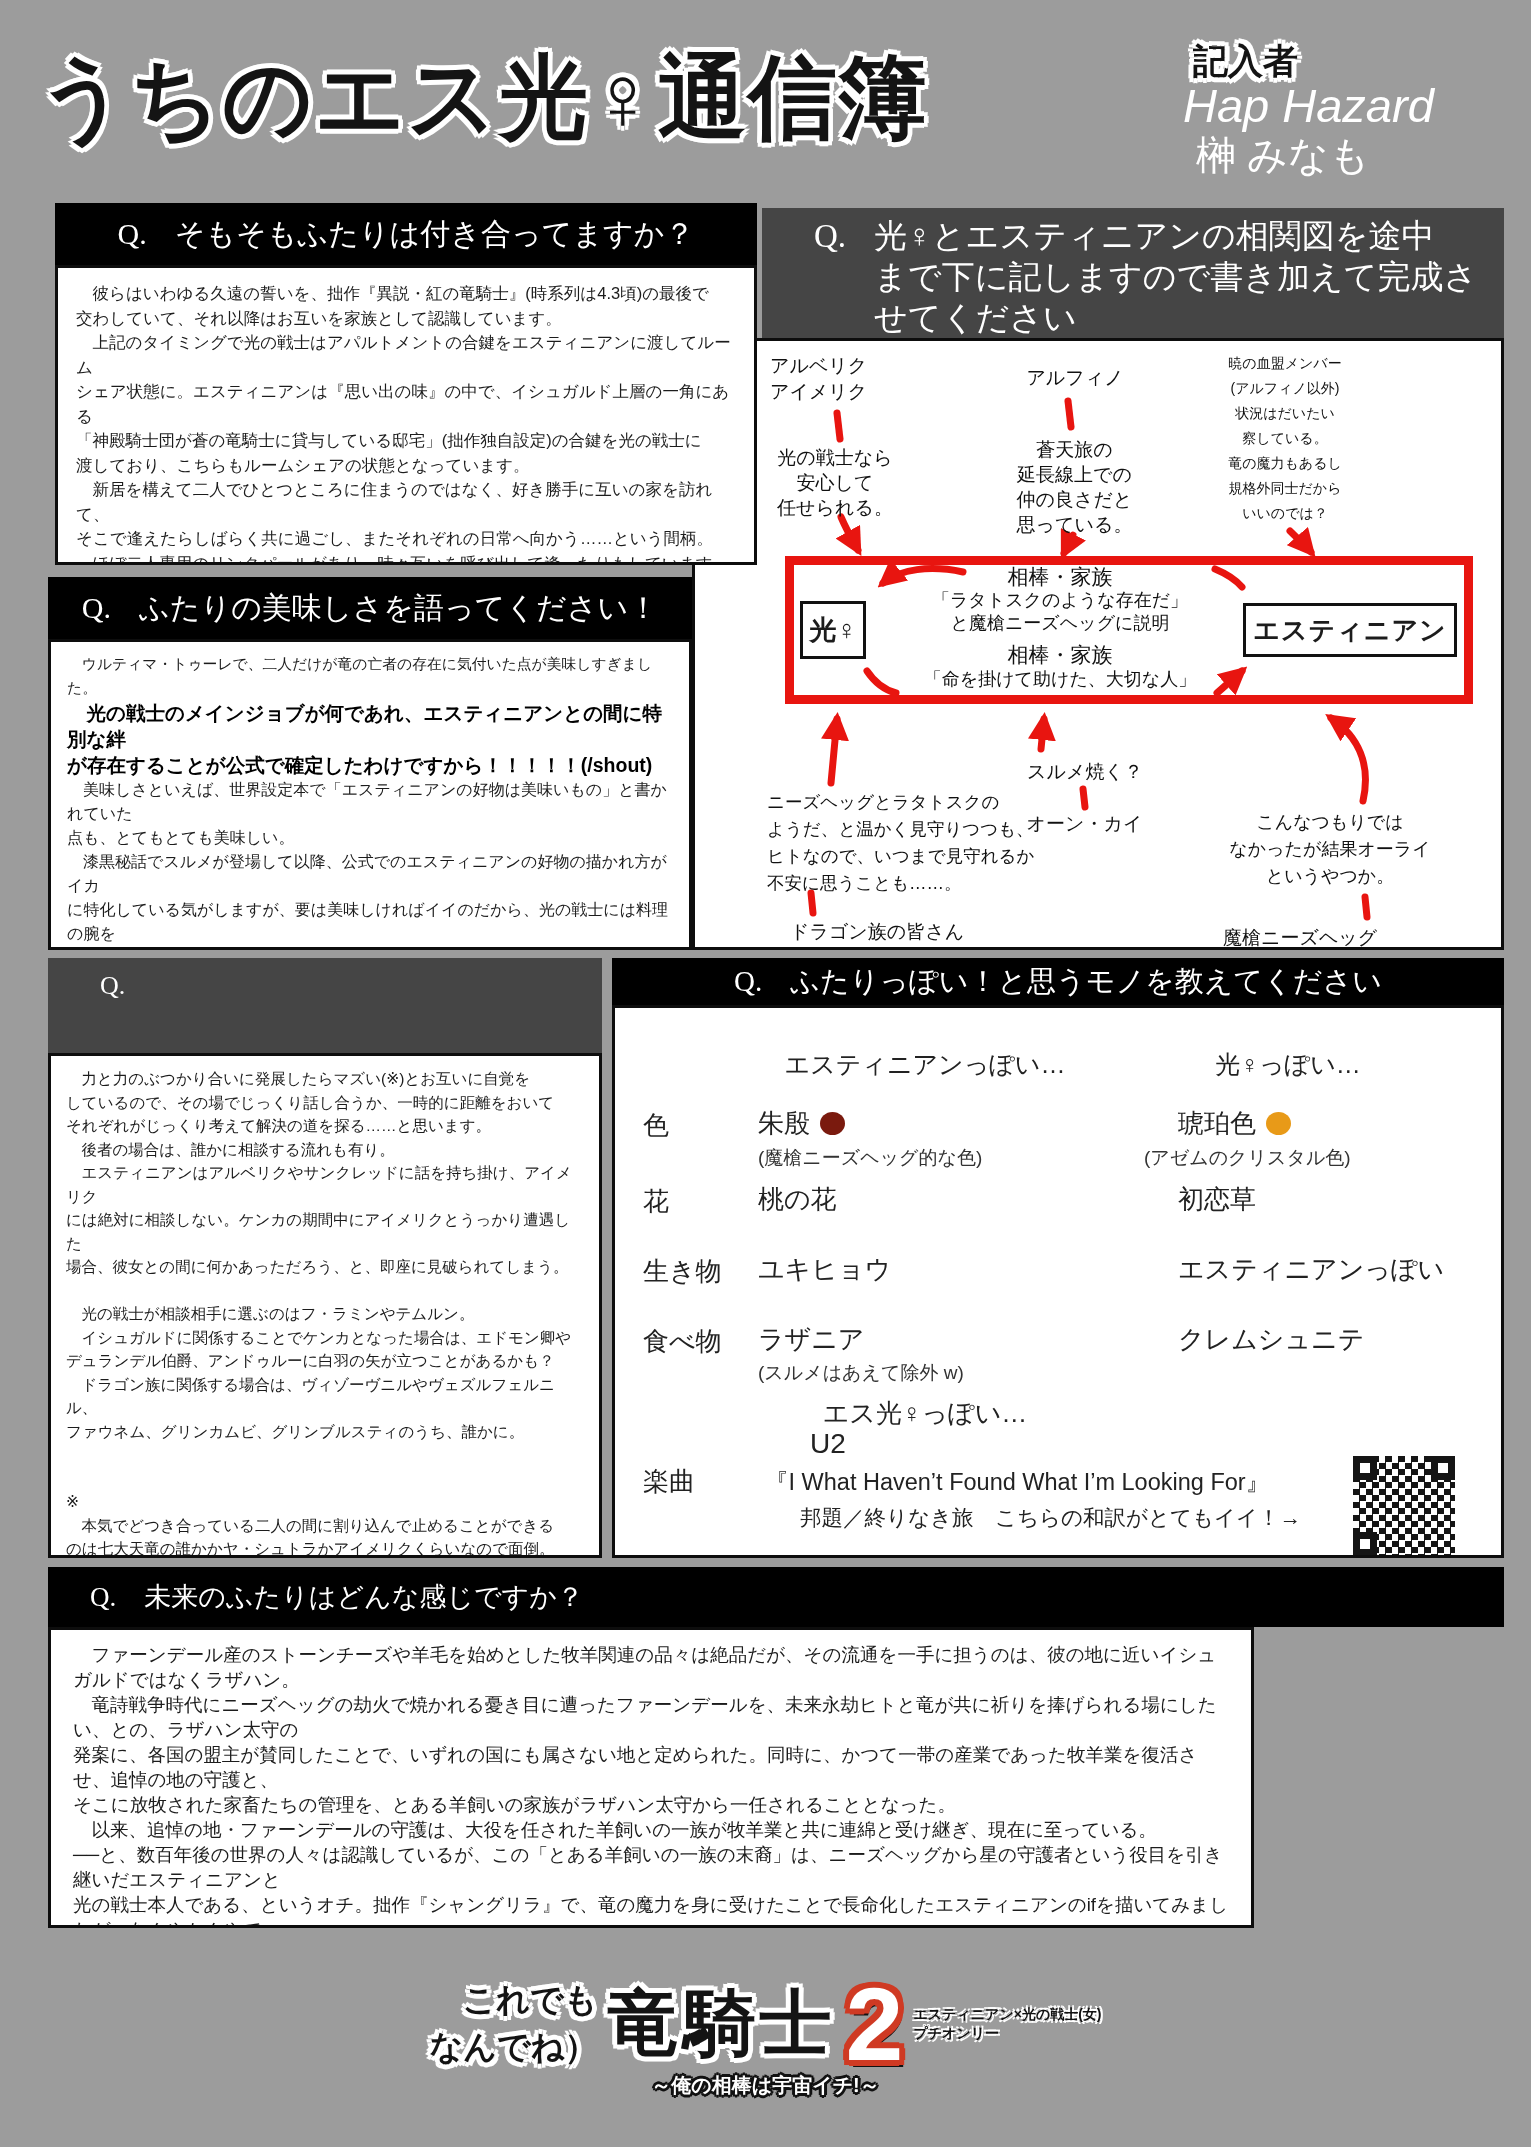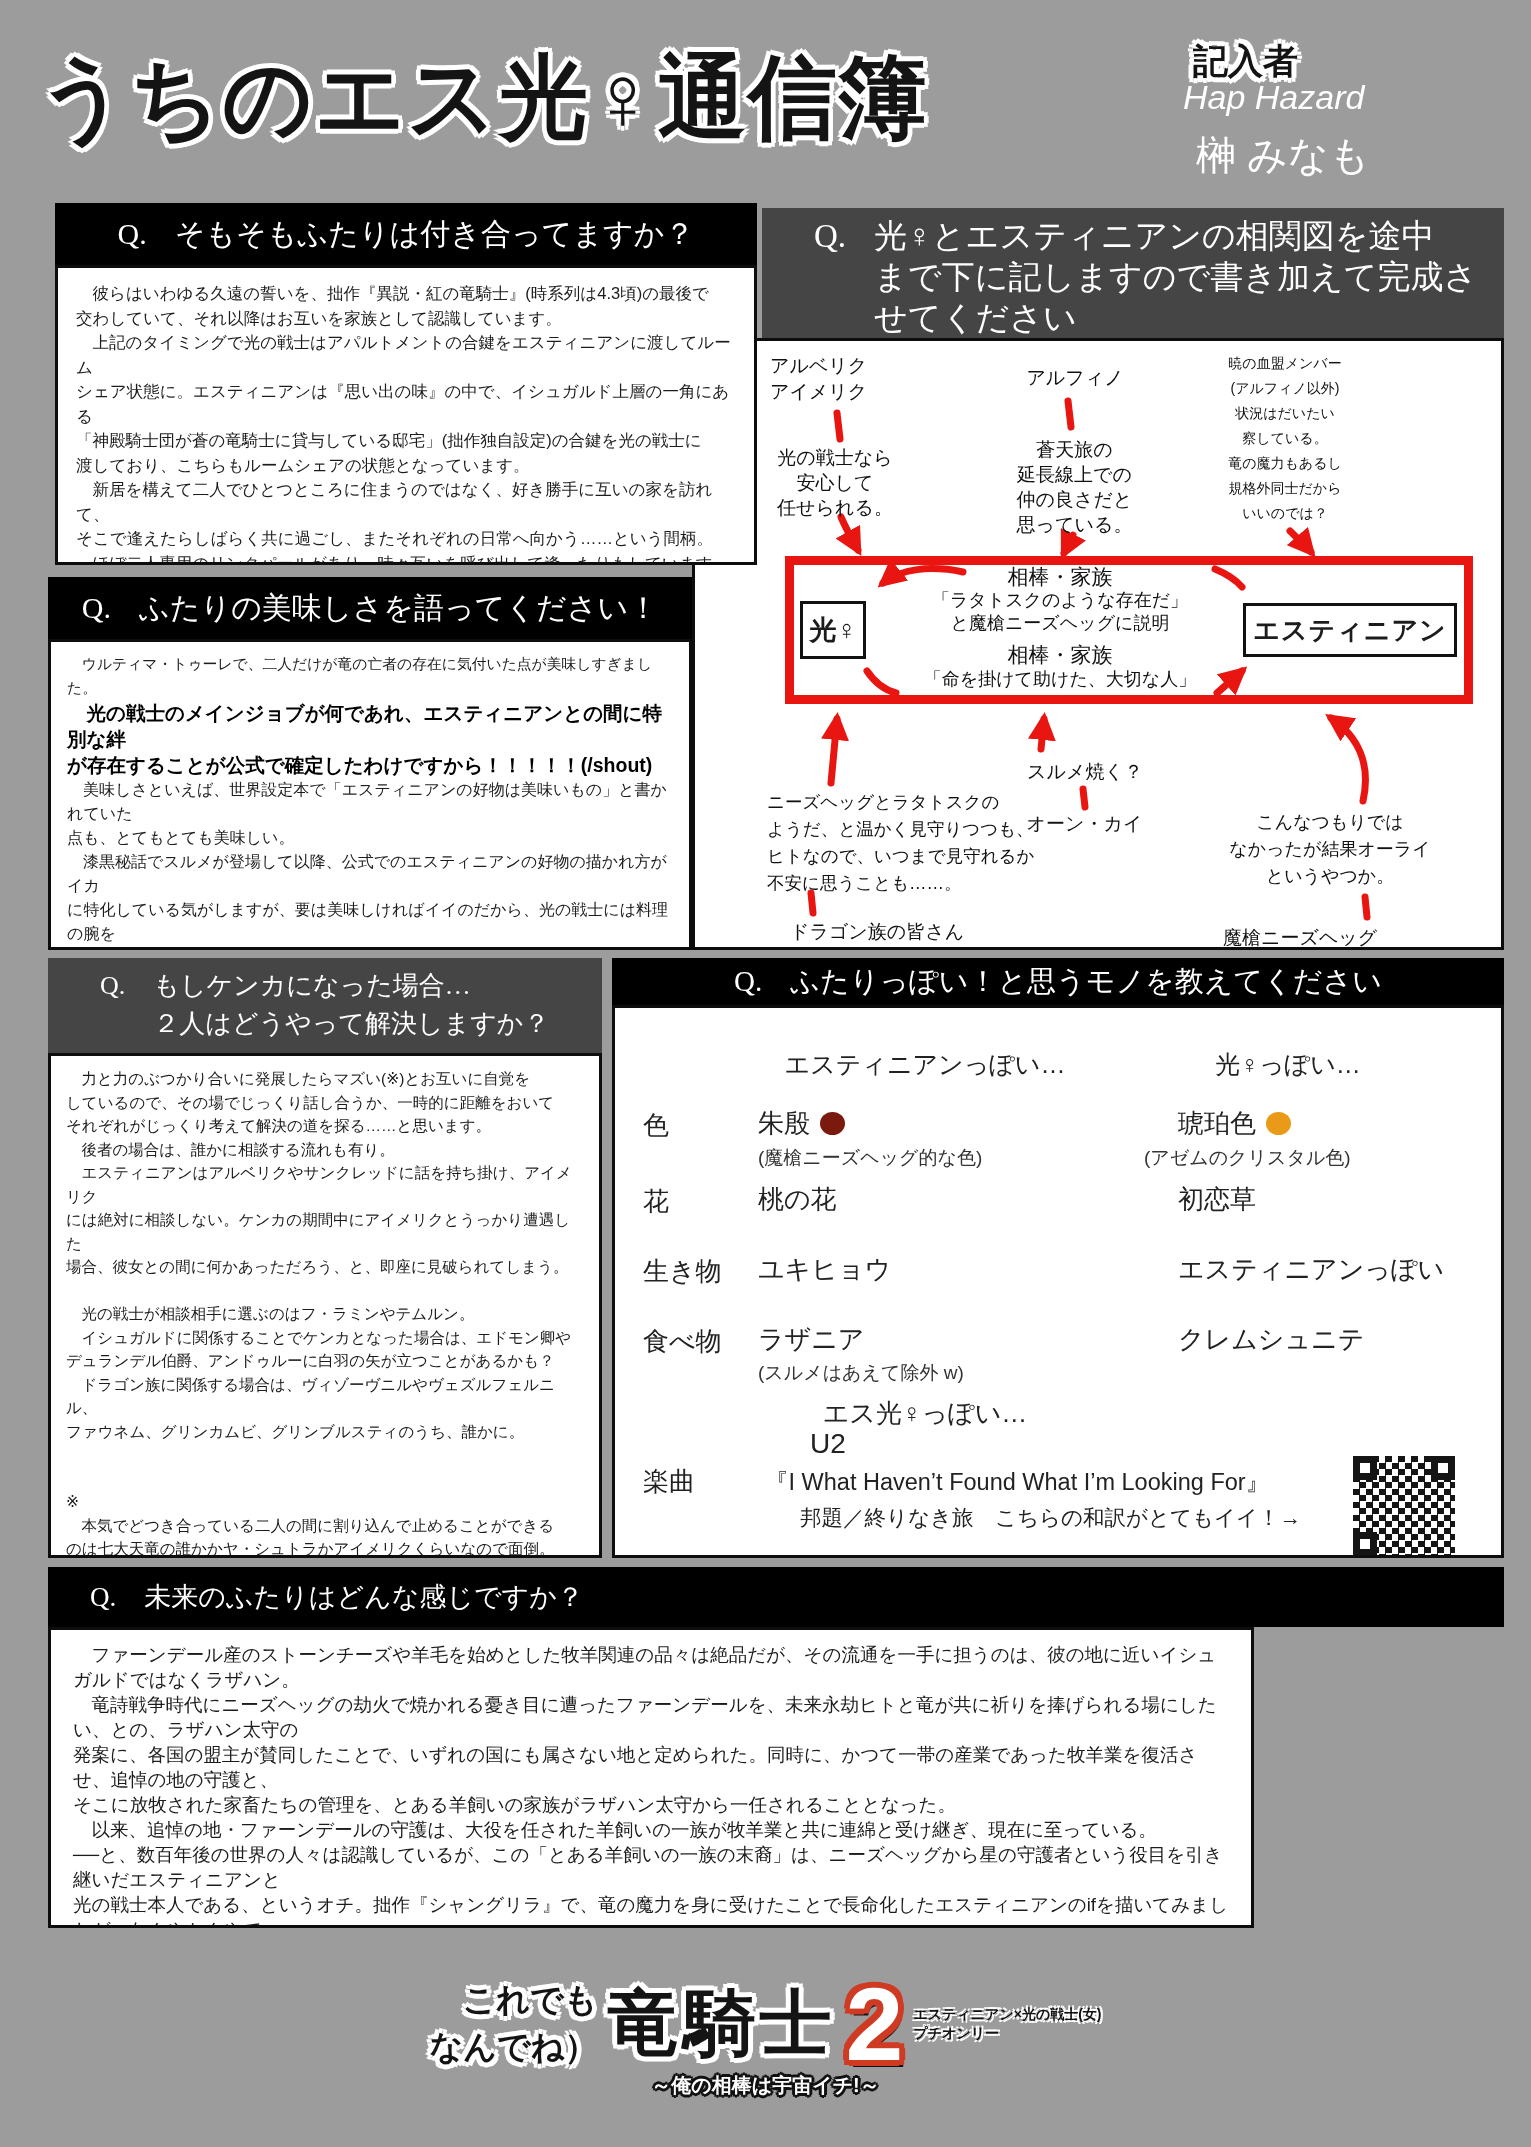--- a/index.html
+++ b/index.html
@@ -12,21 +12,21 @@
     text-shadow:-4px -4px 0 #fff,4px -4px 0 #fff,-4px 4px 0 #fff,4px 4px 0 #fff,
                  0 -5px 0 #fff,0 5px 0 #fff,-5px 0 0 #fff,5px 0 0 #fff;}
   .outline-b{color:#fff;
     text-shadow:-2px -2px 0 #111,2px -2px 0 #111,-2px 2px 0 #111,2px 2px 0 #111,
                  0 -3px 0 #111,0 3px 0 #111,-3px 0 0 #111,3px 0 0 #111;}
 
   
   #title{position:absolute;left:38px;top:36px;font-size:92px;letter-spacing:2px;
     transform:scaleX(.96);transform-origin:left top;font-weight:900;}
   #recorder-label{position:absolute;left:1193px;top:38px;font-size:35px;}
-  #recorder-en{position:absolute;left:1183px;top:78px;font-size:34px;color:#fff;font-style:italic;text-align:center;}
+  #recorder-en{position:absolute;left:1183px;top:78px;font-size:47px;color:#fff;font-style:italic;text-align:center;}
   #recorder-jp{position:absolute;left:1196px;top:128px;font-size:40px;color:#fff;}
 
   
   .qhead{position:absolute;background:#000;color:#fff;
     font-family:"Liberation Serif","DejaVu Serif",serif;display:flex;align-items:center;}
   .qhead.gray{background:#454545;align-items:flex-start;}
   .qhead .qm{margin-right:28px;}
   .qbody{position:absolute;background:#fff;border:3px solid #0d0d0d;box-sizing:border-box;
     color:#1c1c1c;overflow:hidden;}
 
@@ -212,22 +212,20 @@
 　漆黒秘話でスルメが登場して以降、公式でのエスティニアンの好物の描かれ方がイカ
 に特化している気がしますが、要は美味しければイイのだから、光の戦士には料理の腕を
 振るいまくってもらって、彼の胃袋を思う存分鷲掴みにしていただきたく。
 　そして、エスティニアンは装備のバリエーションの多さも美味しい。
 　ドラケンアーマー時代は完全にはお揃いの装備をさせられなかったけど、それ以降は
 色々な装備でできますしね！ あと、公式でエスティニアンの使っているベッドにs文字数</div>
   </div>
 
   <div id="q4-head" class="qhead gray">
     <span class="qm">Q.</span>
-    <span class="ml">もしケンカになった場合…
-２人はどうやって解決しますか？</span>
   </div>
   <div id="q4-body" class="qbody ml">　力と力のぶつかり合いに発展したらマズい(※)とお互いに自覚を
 しているので、その場でじっくり話し合うか、一時的に距離をおいて
 それぞれがじっくり考えて解決の道を探る……と思います。
 　後者の場合は、誰かに相談する流れも有り。
 　エスティニアンはアルベリクやサンクレッドに話を持ち掛け、アイメリク
 には絶対に相談しない。ケンカの期間中にアイメリクとうっかり遭遇した
 場合、彼女との間に何かあっただろう、と、即座に見破られてしまう。
 
 　光の戦士が相談相手に選ぶのはフ・ラミンやテムルン。

